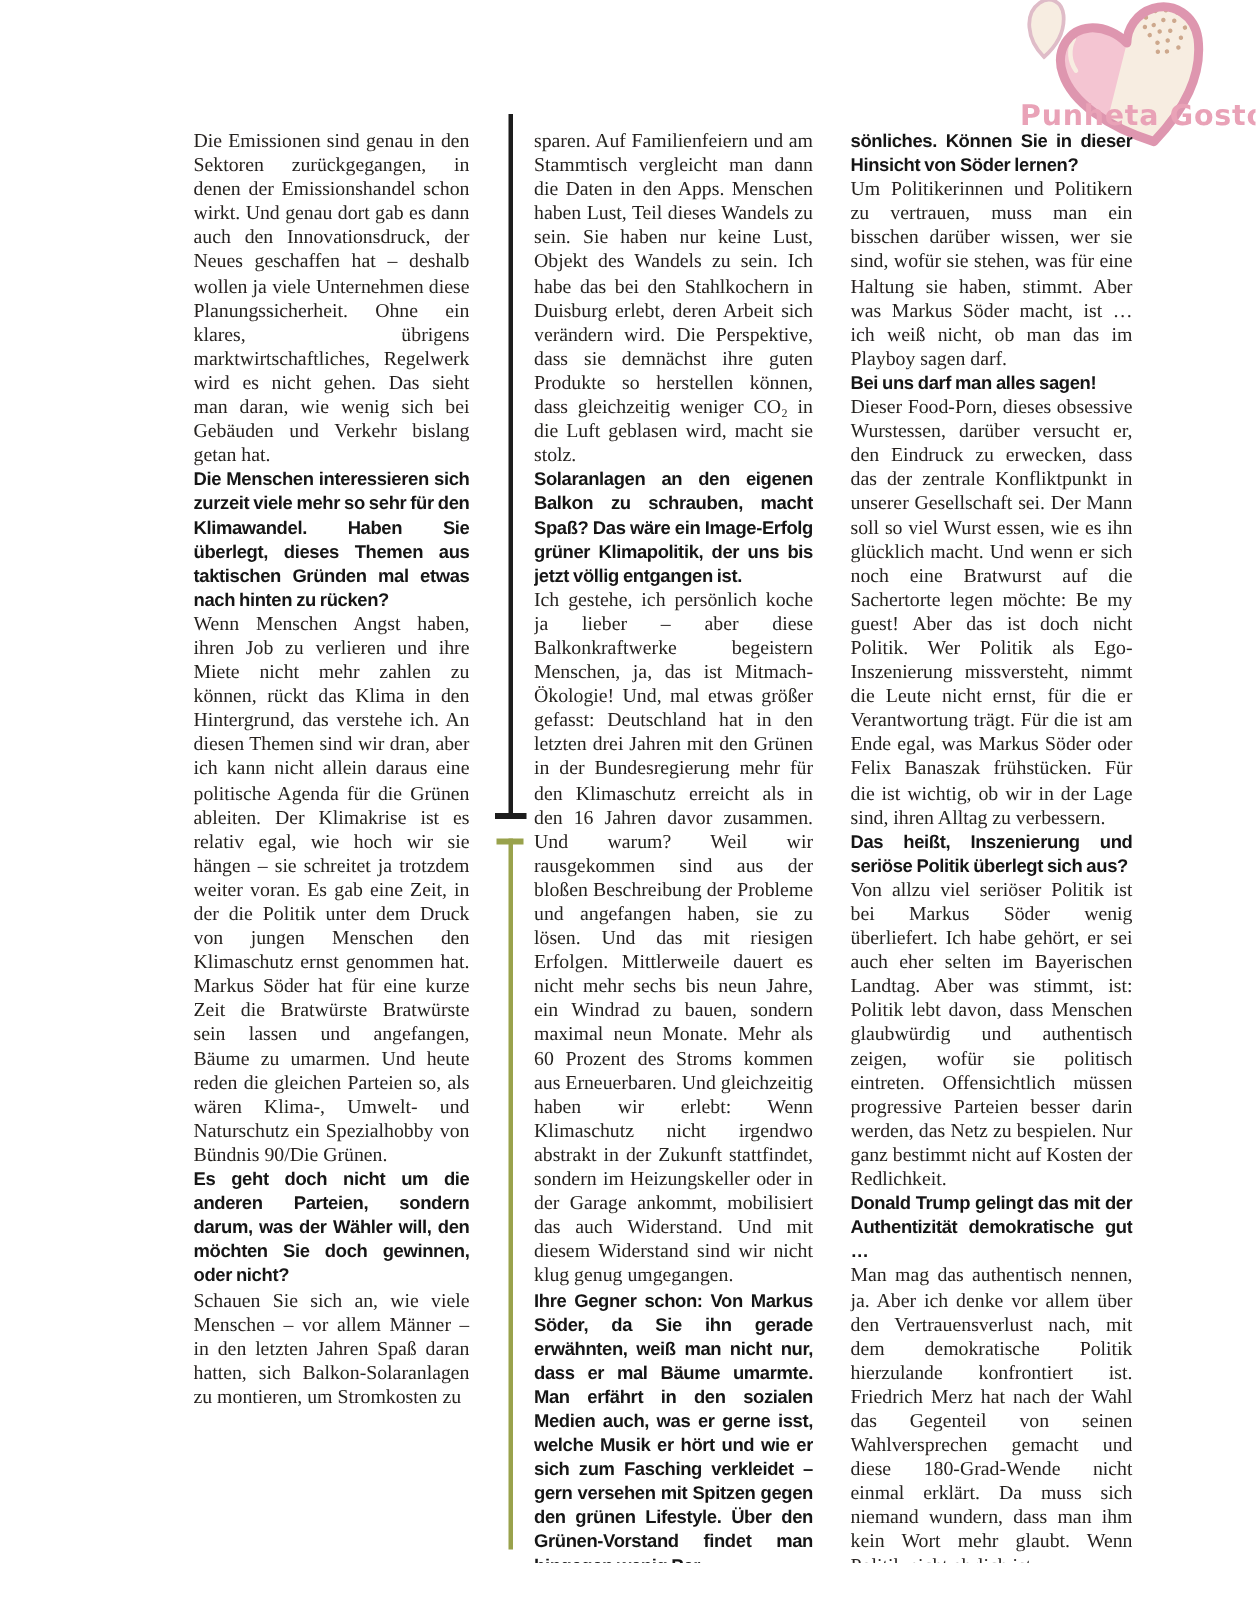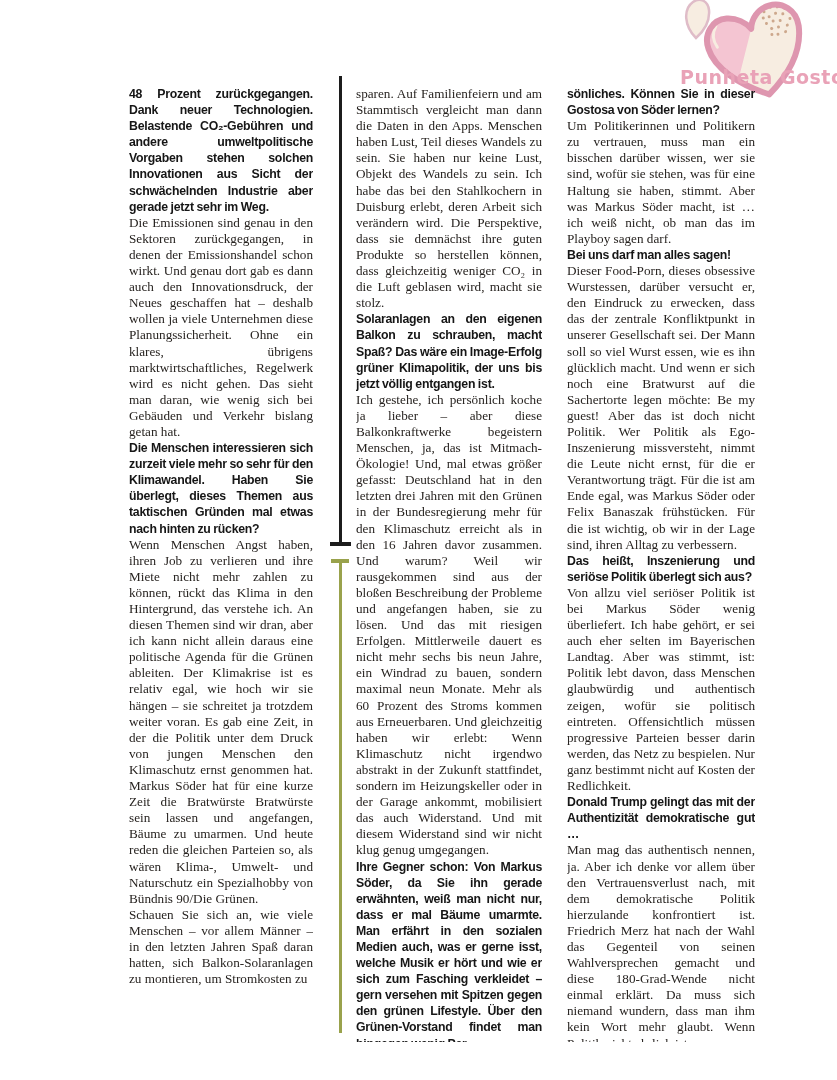--- a/index.html
+++ b/index.html
@@ -45,34 +45,34 @@
     font-family:"DejaVu Sans", sans-serif; font-weight:700;
     font-size:19px; letter-spacing:0.5px; white-space:nowrap;
     color:var(--wm-text,#e79ab1);
   }
 </style>
 </head>
 <body>
 
 <div>
   <div class="col" id="col1">
-      <p class="q" lang="de">48 Prozent zurückgegangen. Dank neuer Technologien. Belastende CO₂-Gebühren und andere umweltpolitische Vorgaben stehen solchen Innovationen aus Sicht der schwächelnden Industrie aber gerade jetzt sehr im Weg.</p>
       <p class="a" lang="de">Die Emissionen sind genau in den Sektoren zurückgegangen, in denen der Emissionshandel schon wirkt. Und genau dort gab es dann auch den Innovationsdruck, der Neues geschaffen hat – deshalb wollen ja viele Unternehmen diese Planungssicherheit. Ohne ein klares, übrigens marktwirtschaftliches, Regelwerk wird es nicht gehen. Das sieht man daran, wie wenig sich bei Gebäuden und Verkehr bislang getan hat.</p>
       <p class="q" lang="de">Die Menschen interessieren sich zurzeit viele mehr so sehr für den Klimawandel. Haben Sie überlegt, dieses Themen aus taktischen Gründen mal etwas nach hinten zu rücken?</p>
       <p class="a" lang="de">Wenn Menschen Angst haben, ihren Job zu verlieren und ihre Miete nicht mehr zahlen zu können, rückt das Klima in den Hintergrund, das verstehe ich. An diesen Themen sind wir dran, aber ich kann nicht allein daraus eine politische Agenda für die Grünen ableiten. Der Klimakrise ist es relativ egal, wie hoch wir sie hängen – sie schreitet ja trotzdem weiter voran. Es gab eine Zeit, in der die Politik unter dem Druck von jungen Menschen den Klimaschutz ernst genommen hat. Markus Söder hat für eine kurze Zeit die Bratwürste Bratwürste sein lassen und angefangen, Bäume zu umarmen. Und heute reden die gleichen Parteien so, als wären Klima-, Umwelt- und Naturschutz ein Spezialhobby von Bündnis 90/Die Grünen.</p>
+      <p class="q" lang="de">Es geht doch nicht um die anderen Parteien, sondern darum, was der Wähler will, den möchten Sie doch gewinnen, oder nicht?</p>
       <p class="a" lang="de">Schauen Sie sich an, wie viele Menschen – vor allem Männer – in den letzten Jahren Spaß daran hatten, sich Balkon-Solaranlagen zu montieren, um Stromkosten zu</p>
     </div>
   <div class="col" id="col2">
       <p class="a" lang="de">sparen. Auf Familienfeiern und am Stammtisch vergleicht man dann die Daten in den Apps. Menschen haben Lust, Teil dieses Wandels zu sein. Sie haben nur keine Lust, Objekt des Wandels zu sein. Ich habe das bei den Stahlkochern in Duisburg erlebt, deren Arbeit sich verändern wird. Die Perspektive, dass sie demnächst ihre guten Produkte so herstellen können, dass gleichzeitig weniger CO₂ in die Luft geblasen wird, macht sie stolz.</p>
       <p class="q" lang="de">Solaranlagen an den eigenen Balkon zu schrauben, macht Spaß? Das wäre ein Image-Erfolg grüner Klimapolitik, der uns bis jetzt völlig entgangen ist.</p>
       <p class="a" lang="de">Ich gestehe, ich persönlich koche ja lieber – aber diese Balkonkraftwerke begeistern Menschen, ja, das ist Mitmach-Ökologie! Und, mal etwas größer gefasst: Deutschland hat in den letzten drei Jahren mit den Grünen in der Bundesregierung mehr für den Klimaschutz erreicht als in den 16 Jahren davor zusammen. Und warum? Weil wir rausgekommen sind aus der bloßen Beschreibung der Probleme und angefangen haben, sie zu lösen. Und das mit riesigen Erfolgen. Mittlerweile dauert es nicht mehr sechs bis neun Jahre, ein Windrad zu bauen, sondern maximal neun Monate. Mehr als 60 Prozent des Stroms kommen aus Erneuerbaren. Und gleichzeitig haben wir erlebt: Wenn Klimaschutz nicht irgendwo abstrakt in der Zukunft stattfindet, sondern im Heizungskeller oder in der Garage ankommt, mobilisiert das auch Widerstand. Und mit diesem Widerstand sind wir nicht klug genug umgegangen.</p>
       <p class="q" lang="de">Ihre Gegner schon: Von Markus Söder, da Sie ihn gerade erwähnten, weiß man nicht nur, dass er mal Bäume umarmte. Man erfährt in den sozialen Medien auch, was er gerne isst, welche Musik er hört und wie er sich zum Fasching verkleidet – gern versehen mit Spitzen gegen den grünen Lifestyle. Über den Grünen-Vorstand findet man hingegen wenig Per-</p>
     </div>
   <div class="col" id="col3">
-      <p class="q" lang="de">sönliches. Können Sie in dieser Gostosa von Söder lernen?</p>
+      <p class="q" lang="de">sönliches. Können Sie in dieser Hinsicht von Söder lernen?</p>
       <p class="a" lang="de">Um Politikerinnen und Politikern zu vertrauen, muss man ein bisschen darüber wissen, wer sie sind, wofür sie stehen, was für eine Haltung sie haben, stimmt. Aber was Markus Söder macht, ist … ich weiß nicht, ob man das im Playboy sagen darf.</p>
       <p class="q" lang="de">Bei uns darf man alles sagen!</p>
       <p class="a" lang="de">Dieser Food-Porn, dieses obsessive Wurstessen, darüber versucht er, den Eindruck zu erwecken, dass das der zentrale Konfliktpunkt in unserer Gesellschaft sei. Der Mann soll so viel Wurst essen, wie es ihn glücklich macht. Und wenn er sich noch eine Bratwurst auf die Sachertorte legen möchte: Be my guest! Aber das ist doch nicht Politik. Wer Politik als Ego-Inszenierung missversteht, nimmt die Leute nicht ernst, für die er Verantwortung trägt. Für die ist am Ende egal, was Markus Söder oder Felix Banaszak frühstücken. Für die ist wichtig, ob wir in der Lage sind, ihren Alltag zu verbessern.</p>
       <p class="q" lang="de">Das heißt, Inszenierung und seriöse Politik überlegt sich aus?</p>
       <p class="a" lang="de">Von allzu viel seriöser Politik ist bei Markus Söder wenig überliefert. Ich habe gehört, er sei auch eher selten im Bayerischen Landtag. Aber was stimmt, ist: Politik lebt davon, dass Menschen glaubwürdig und authentisch zeigen, wofür sie politisch eintreten. Offensichtlich müssen progressive Parteien besser darin werden, das Netz zu bespielen. Nur ganz bestimmt nicht auf Kosten der Redlichkeit.</p>
       <p class="q" lang="de">Donald Trump gelingt das mit der Authentizität demokratische gut …</p>
       <p class="a" lang="de">Man mag das authentisch nennen, ja. Aber ich denke vor allem über den Vertrauensverlust nach, mit dem demokratische Politik hierzulande konfrontiert ist. Friedrich Merz hat nach der Wahl das Gegenteil von seinen Wahlversprechen gemacht und diese 180-Grad-Wende nicht einmal erklärt. Da muss sich niemand wundern, dass man ihm kein Wort mehr glaubt. Wenn Politik nicht ehrlich ist,</p>
     </div>
 </div>
 

